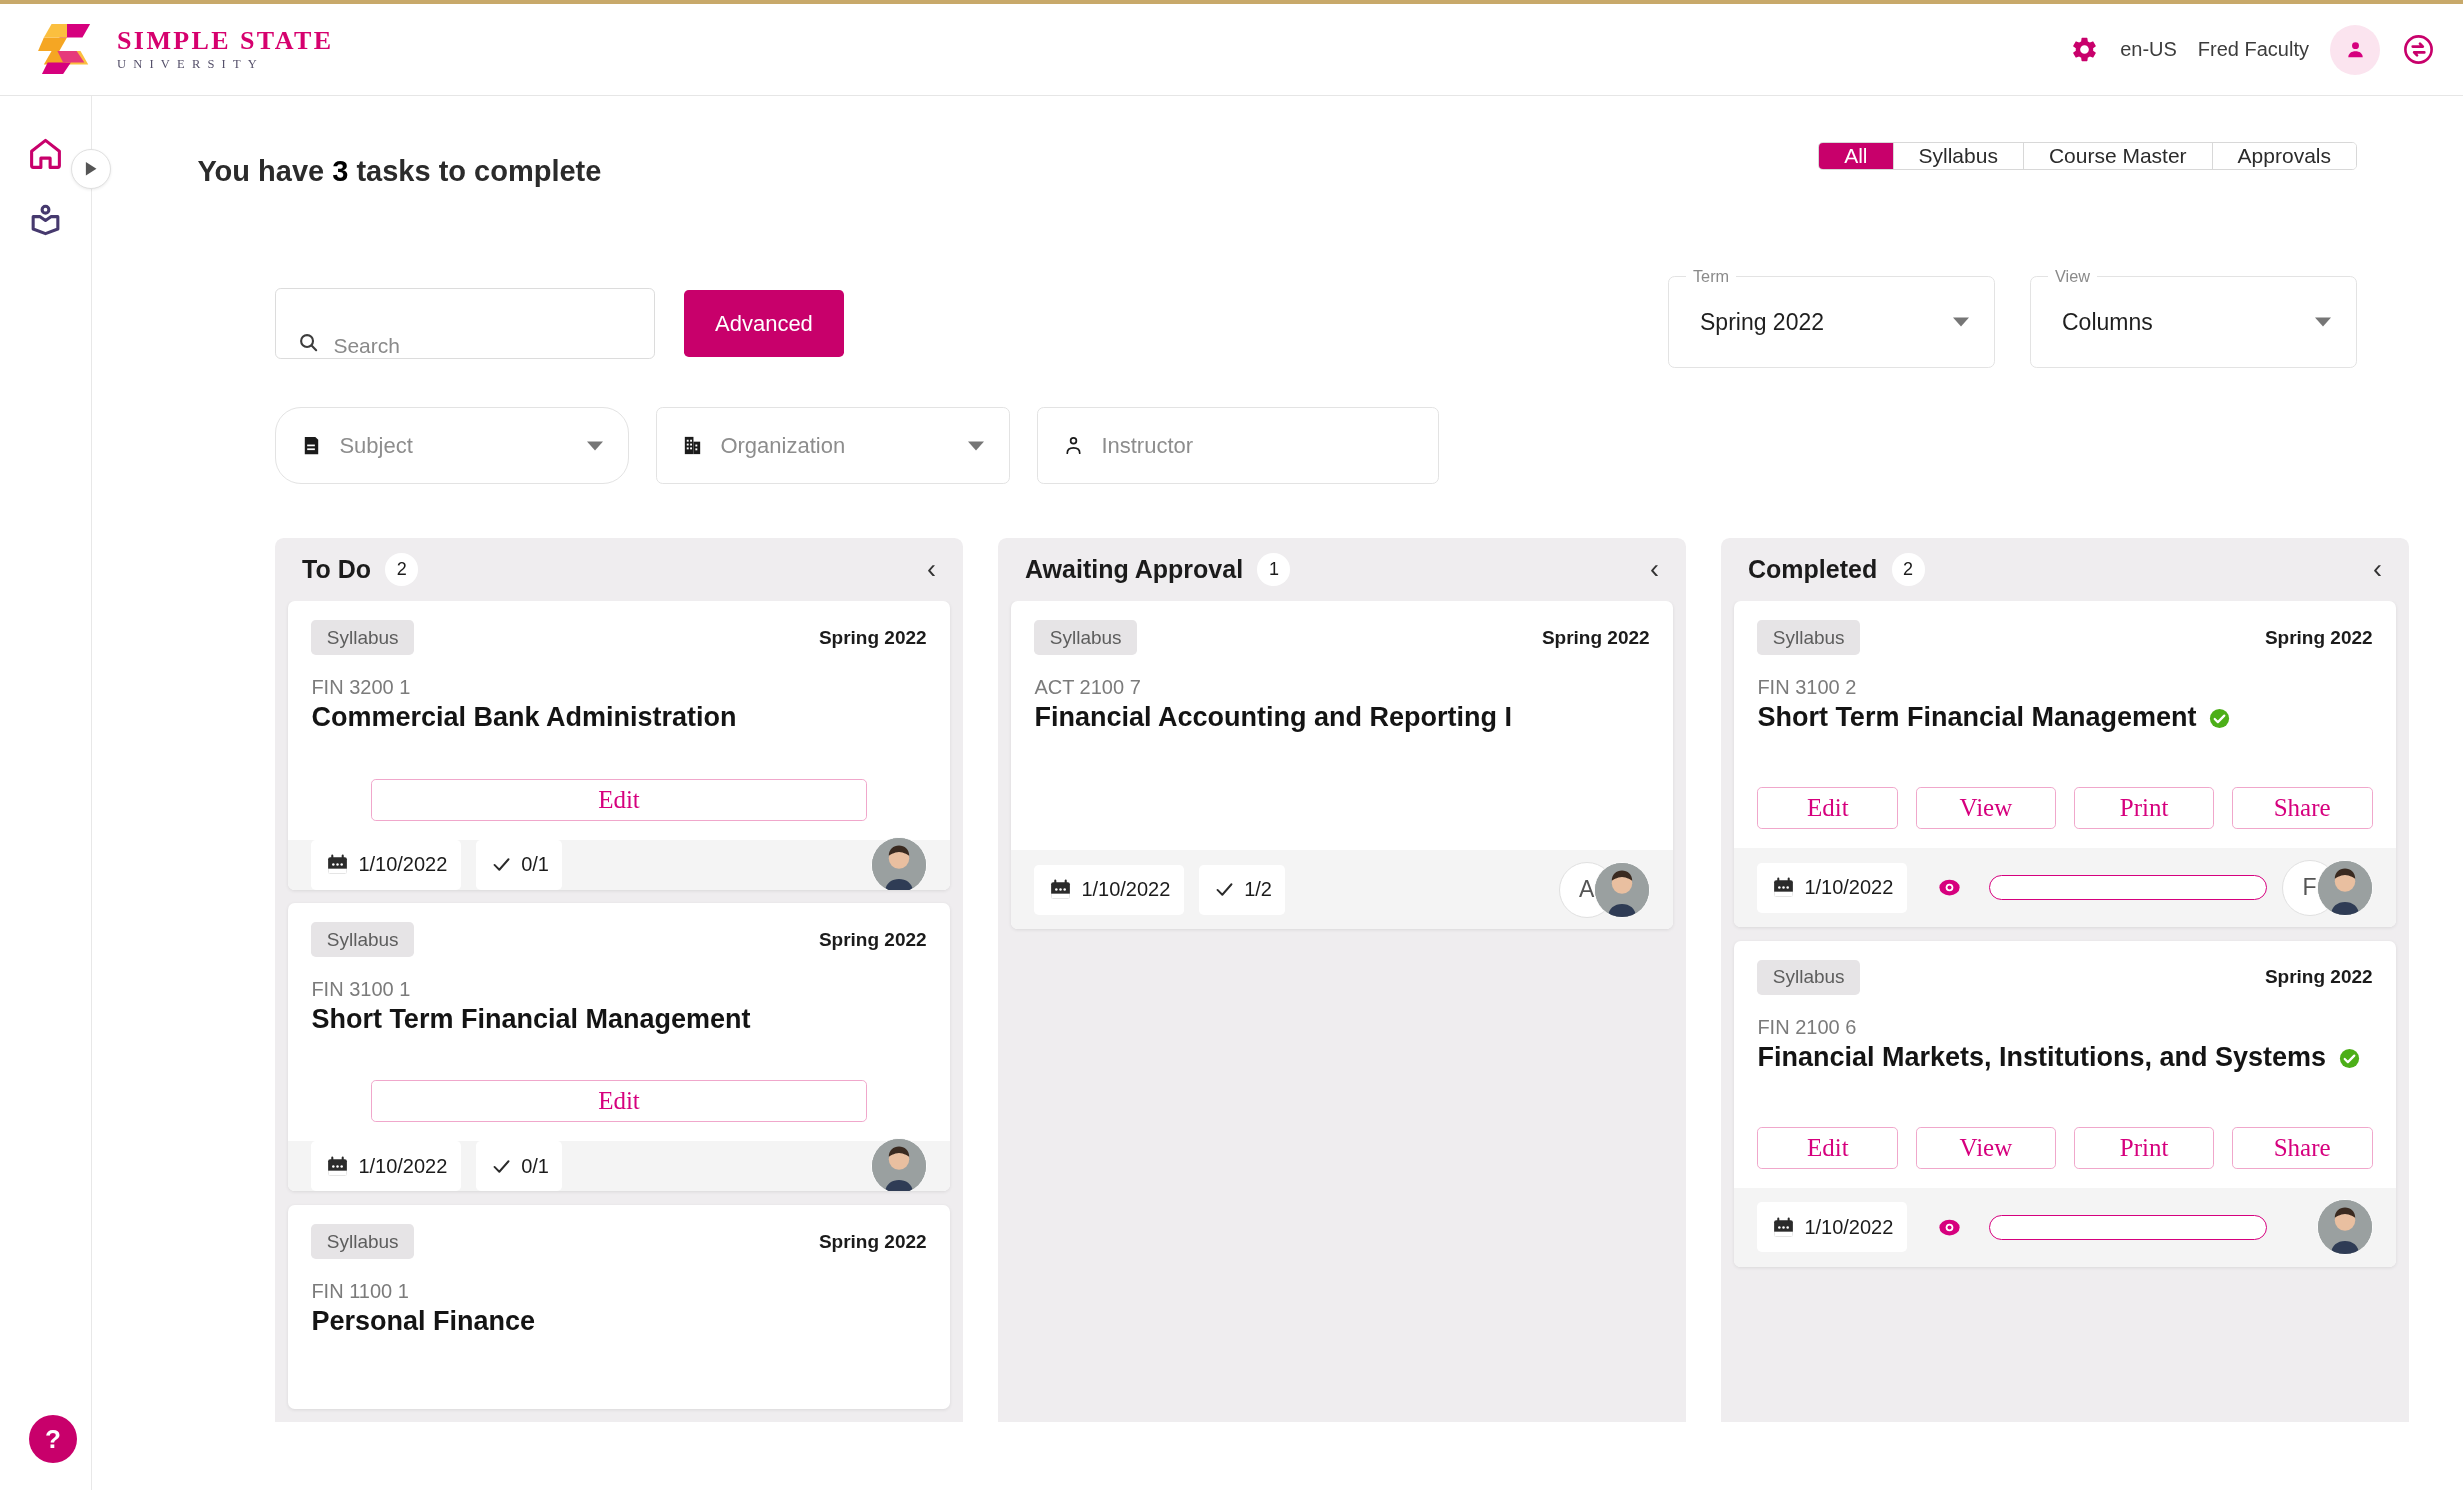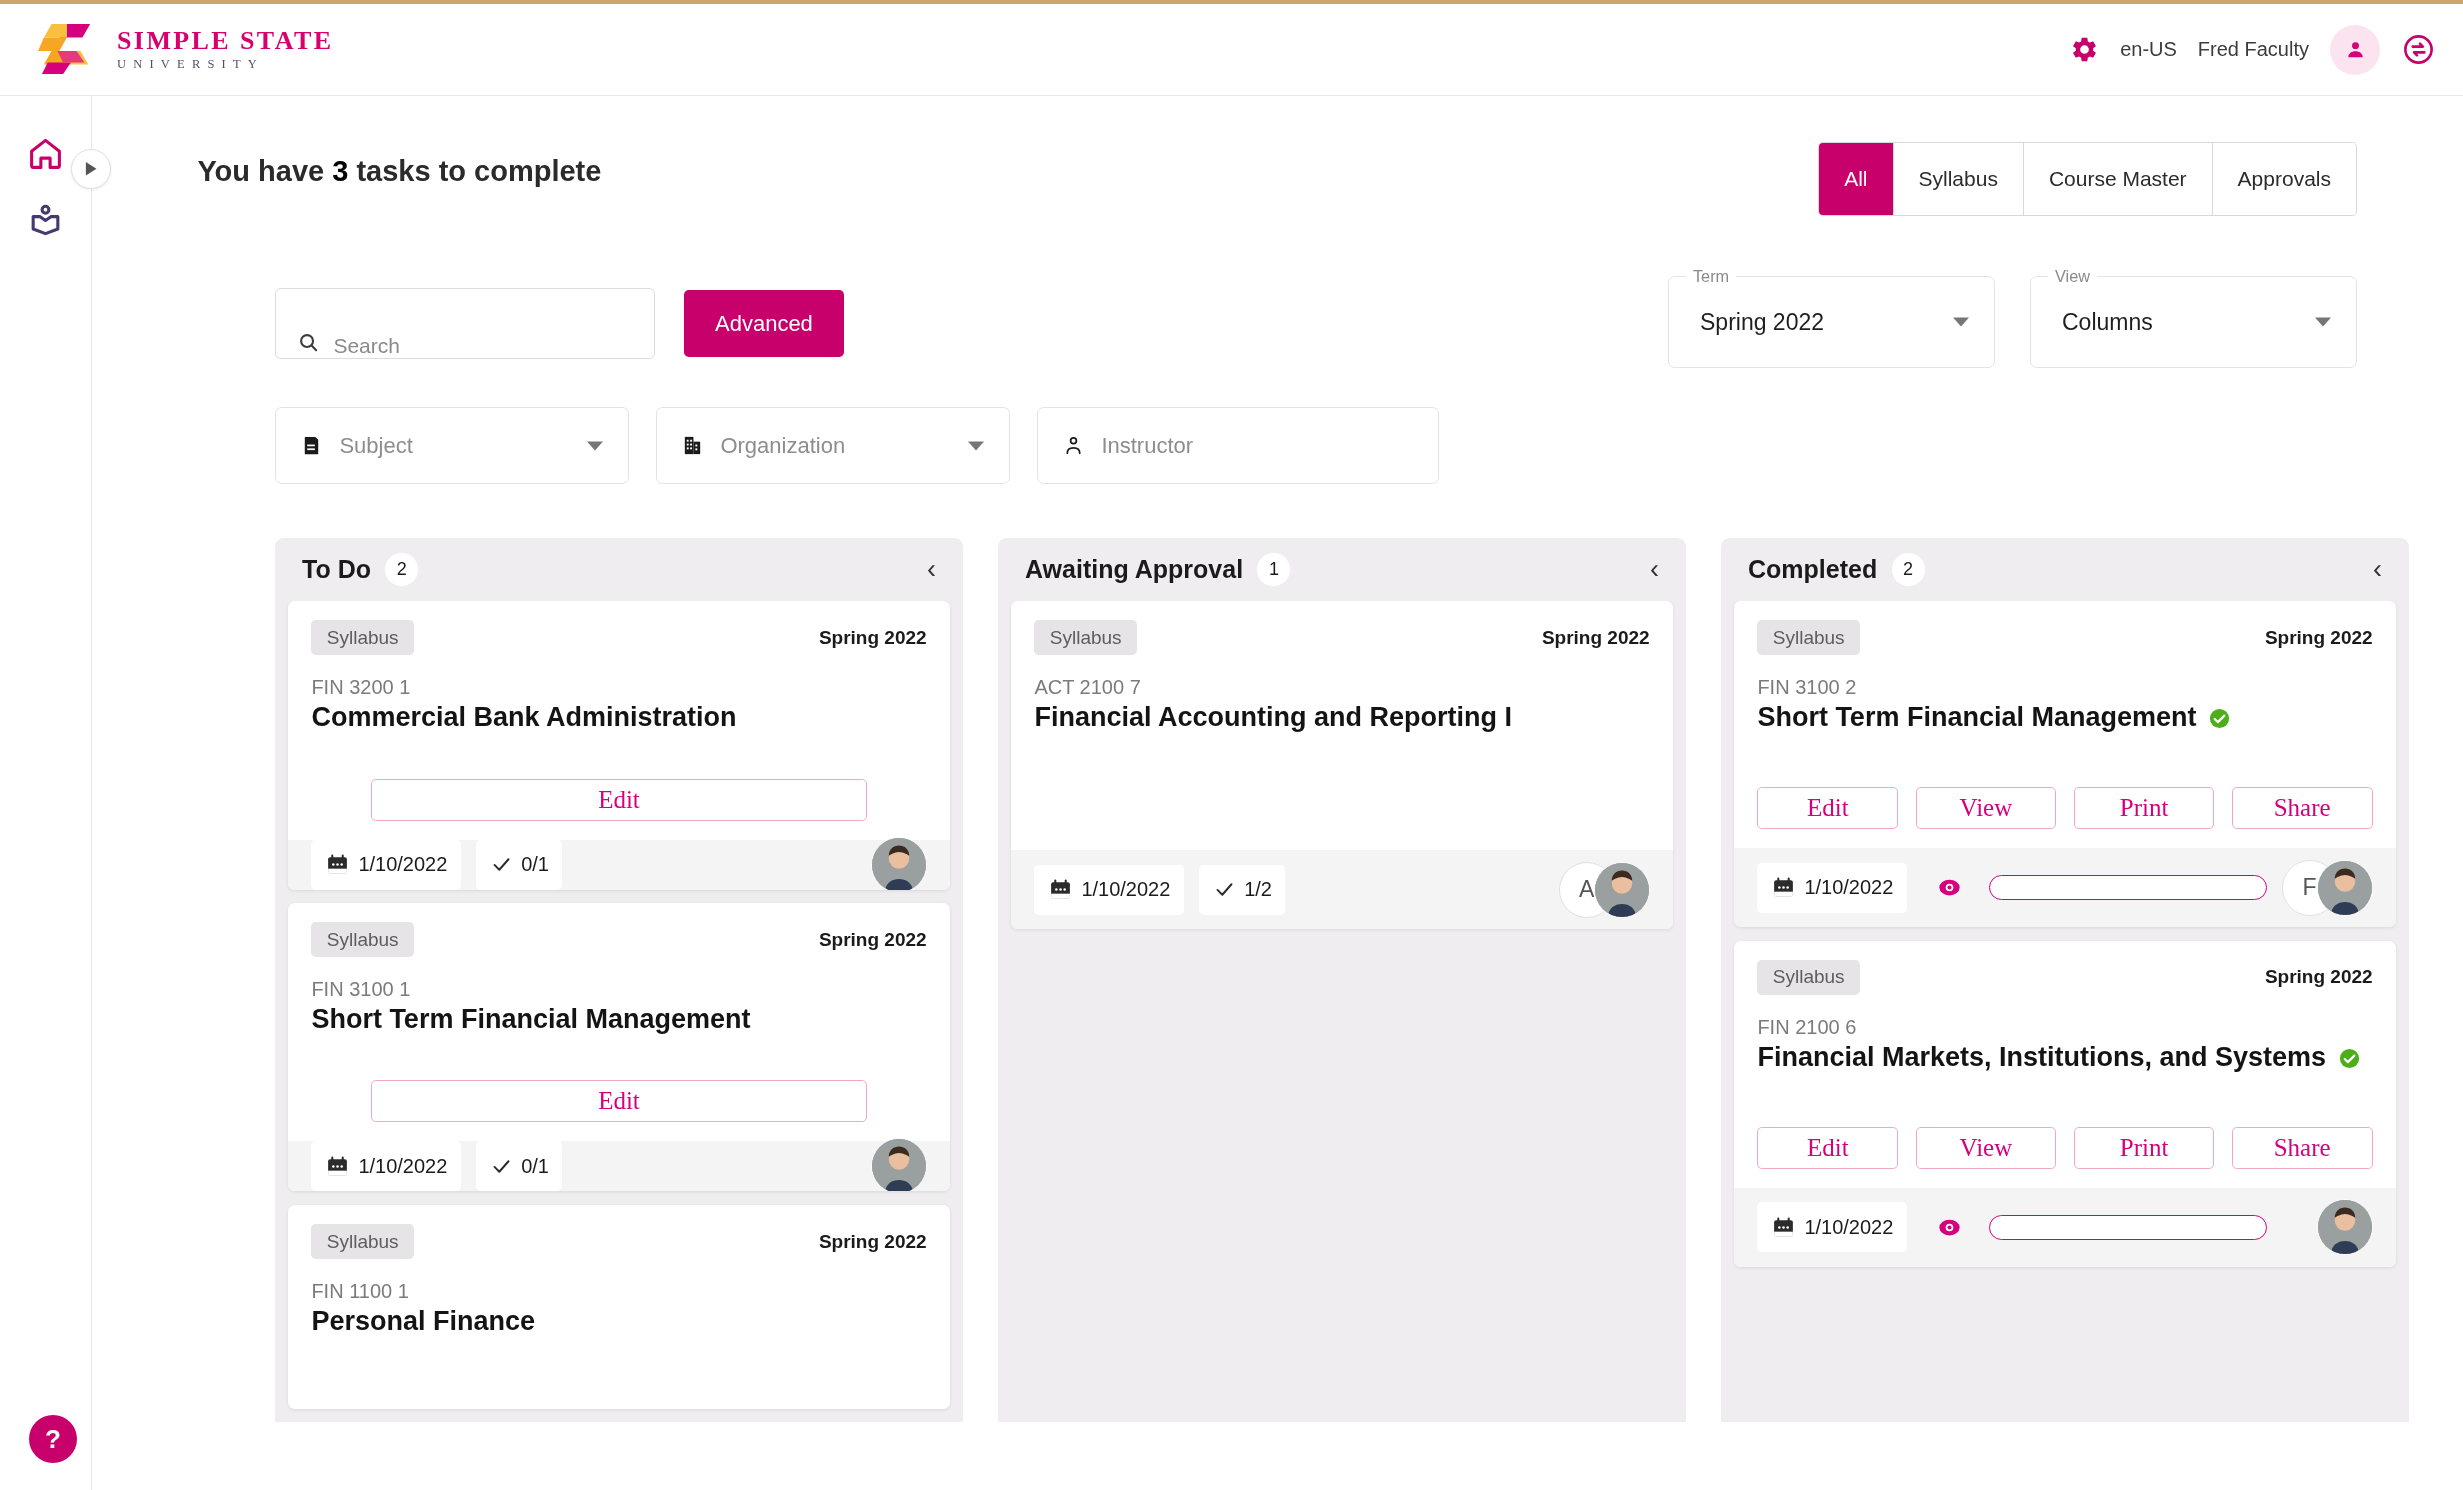--- a/index.html
+++ b/index.html
@@ -92,21 +92,21 @@
     font-size: 29px; font-weight: 700; color: #2b2b2b; margin-left: 13.4px;
   }
   .welcome-small b { font-weight: 700; color: #000; }
 
   .tabs {
     position: absolute; right: 106px; top: -13.4px;
     display: flex; border: 1px solid #d8d8d8; border-radius: 4.8px;
     overflow: hidden; background: #fff;
   }
   .tab {
-    padding: 24px 25px; font-size: 21px; color: #2b2b2b;
+    padding: 1px 25px; font-size: 21px; color: #2b2b2b;
     border-right: 1px solid #d8d8d8; cursor: pointer;
     background: #fff; white-space: nowrap;
   }
   .tab:last-child { border-right: none; }
   .tab.active { background: #c8006b; color: #ffffff; }
 
   
   .search-row {
     display: flex; align-items: center; gap: 29px;
     padding-left: 183px; margin-top: 50px; position: relative; height: 83px;
@@ -147,21 +147,21 @@
 
   
   .filters-row {
     display: flex; gap: 27px; padding-left: 183px; margin-top: 42px;
   }
   .filter-box {
     height: 77px; border: 1px solid #e3e3e3; border-radius: 6.7px;
     background: #fff; display: flex; align-items: center;
     padding: 0 23px; gap: 15.4px; position: relative;
   }
-  .filter-box.subject { width: 354px; }
+  .filter-box.subject { width: 354px; border-radius: 26px; }
   .filter-box.org { width: 354px; }
   .filter-box.instr { width: 402px; }
   .filter-label { font-size: 22px; color: #8d8d8d; }
   .filter-icon { width: 25px; height: 25px; display: flex; align-items: center; justify-content: center; }
 
   
   .board {
     display: flex; gap: 35px; padding-left: 183px; margin-top: 54px;
     height: 884px;
   }

